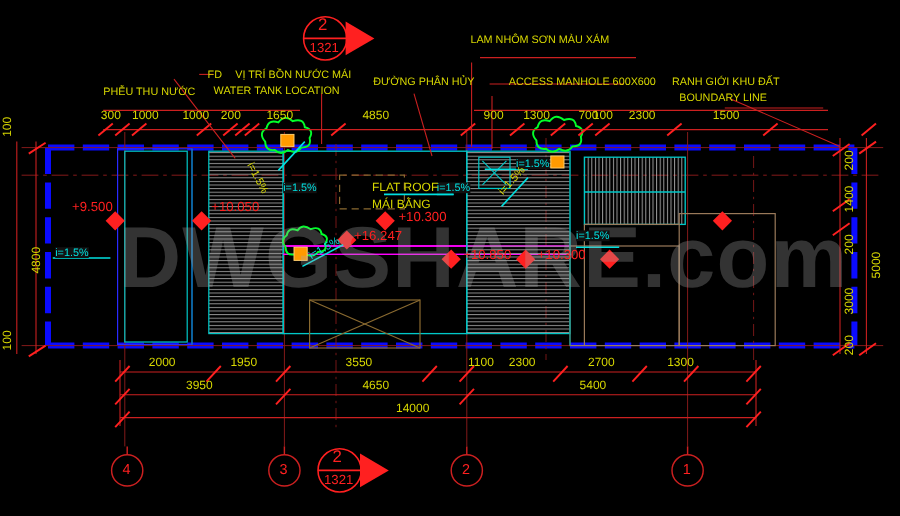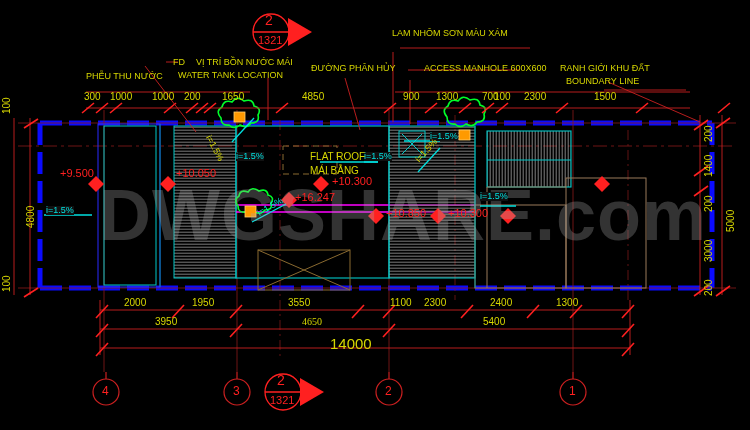--- a/index.html
+++ b/index.html
@@ -294,28 +294,28 @@
   <div class="txt yel" style="left:482px;top:92px;font-size:10px;">700</div>
   <div class="txt yel" style="left:494px;top:92px;font-size:10px;">100</div>
   <div class="txt yel" style="left:524px;top:92px;font-size:10px;">2300</div>
   <div class="txt yel" style="left:594px;top:92px;font-size:10px;">1500</div>
 
   <div class="txt yel" style="left:124px;top:298px;font-size:10px;">2000</div>
   <div class="txt yel" style="left:192px;top:298px;font-size:10px;">1950</div>
   <div class="txt yel" style="left:288px;top:298px;font-size:10px;">3550</div>
   <div class="txt yel" style="left:366px;top:298px;font-size:10px;margin-left:24px;">1100</div>
   <div class="txt yel" style="left:424px;top:298px;font-size:10px;">2300</div>
-  <div class="txt yel" style="left:490px;top:298px;font-size:10px;">2400</div>
+  <div class="txt yel" style="left:490px;top:298px;font-size:10px;">2700</div>
   <div class="txt yel" style="left:556px;top:298px;font-size:10px;">1300</div>
 
   <div class="txt yel" style="left:155px;top:317px;font-size:10px;">3950</div>
-  <div class="txt yel" style="left:302px;top:317px;font-size:10px;font-family:Liberation Serif, serif;">4650</div>
+  <div class="txt yel" style="left:302px;top:317px;font-size:10px;">4650</div>
   <div class="txt yel" style="left:483px;top:317px;font-size:10px;">5400</div>
 
-  <div class="txt yel" style="left:330px;top:336px;font-size:15px;">14000</div>
+  <div class="txt yel" style="left:330px;top:336px;font-size:10px;">14000</div>
 
   <div class="txt yel" style="left:2px;top:114px;font-size:10px;transform:rotate(-90deg);transform-origin:left top;">100</div>
   <div class="txt yel" style="left:26px;top:228px;font-size:10px;transform:rotate(-90deg);transform-origin:left top;">4800</div>
   <div class="txt yel" style="left:2px;top:292px;font-size:10px;transform:rotate(-90deg);transform-origin:left top;">100</div>
 
   <div class="txt yel" style="left:704px;top:142px;font-size:10px;transform:rotate(-90deg);transform-origin:left top;">200</div>
   <div class="txt yel" style="left:704px;top:177px;font-size:10px;transform:rotate(-90deg);transform-origin:left top;">1400</div>
   <div class="txt yel" style="left:704px;top:212px;font-size:10px;transform:rotate(-90deg);transform-origin:left top;">200</div>
   <div class="txt yel" style="left:704px;top:262px;font-size:10px;transform:rotate(-90deg);transform-origin:left top;">3000</div>
   <div class="txt yel" style="left:704px;top:296px;font-size:10px;transform:rotate(-90deg);transform-origin:left top;">200</div>

